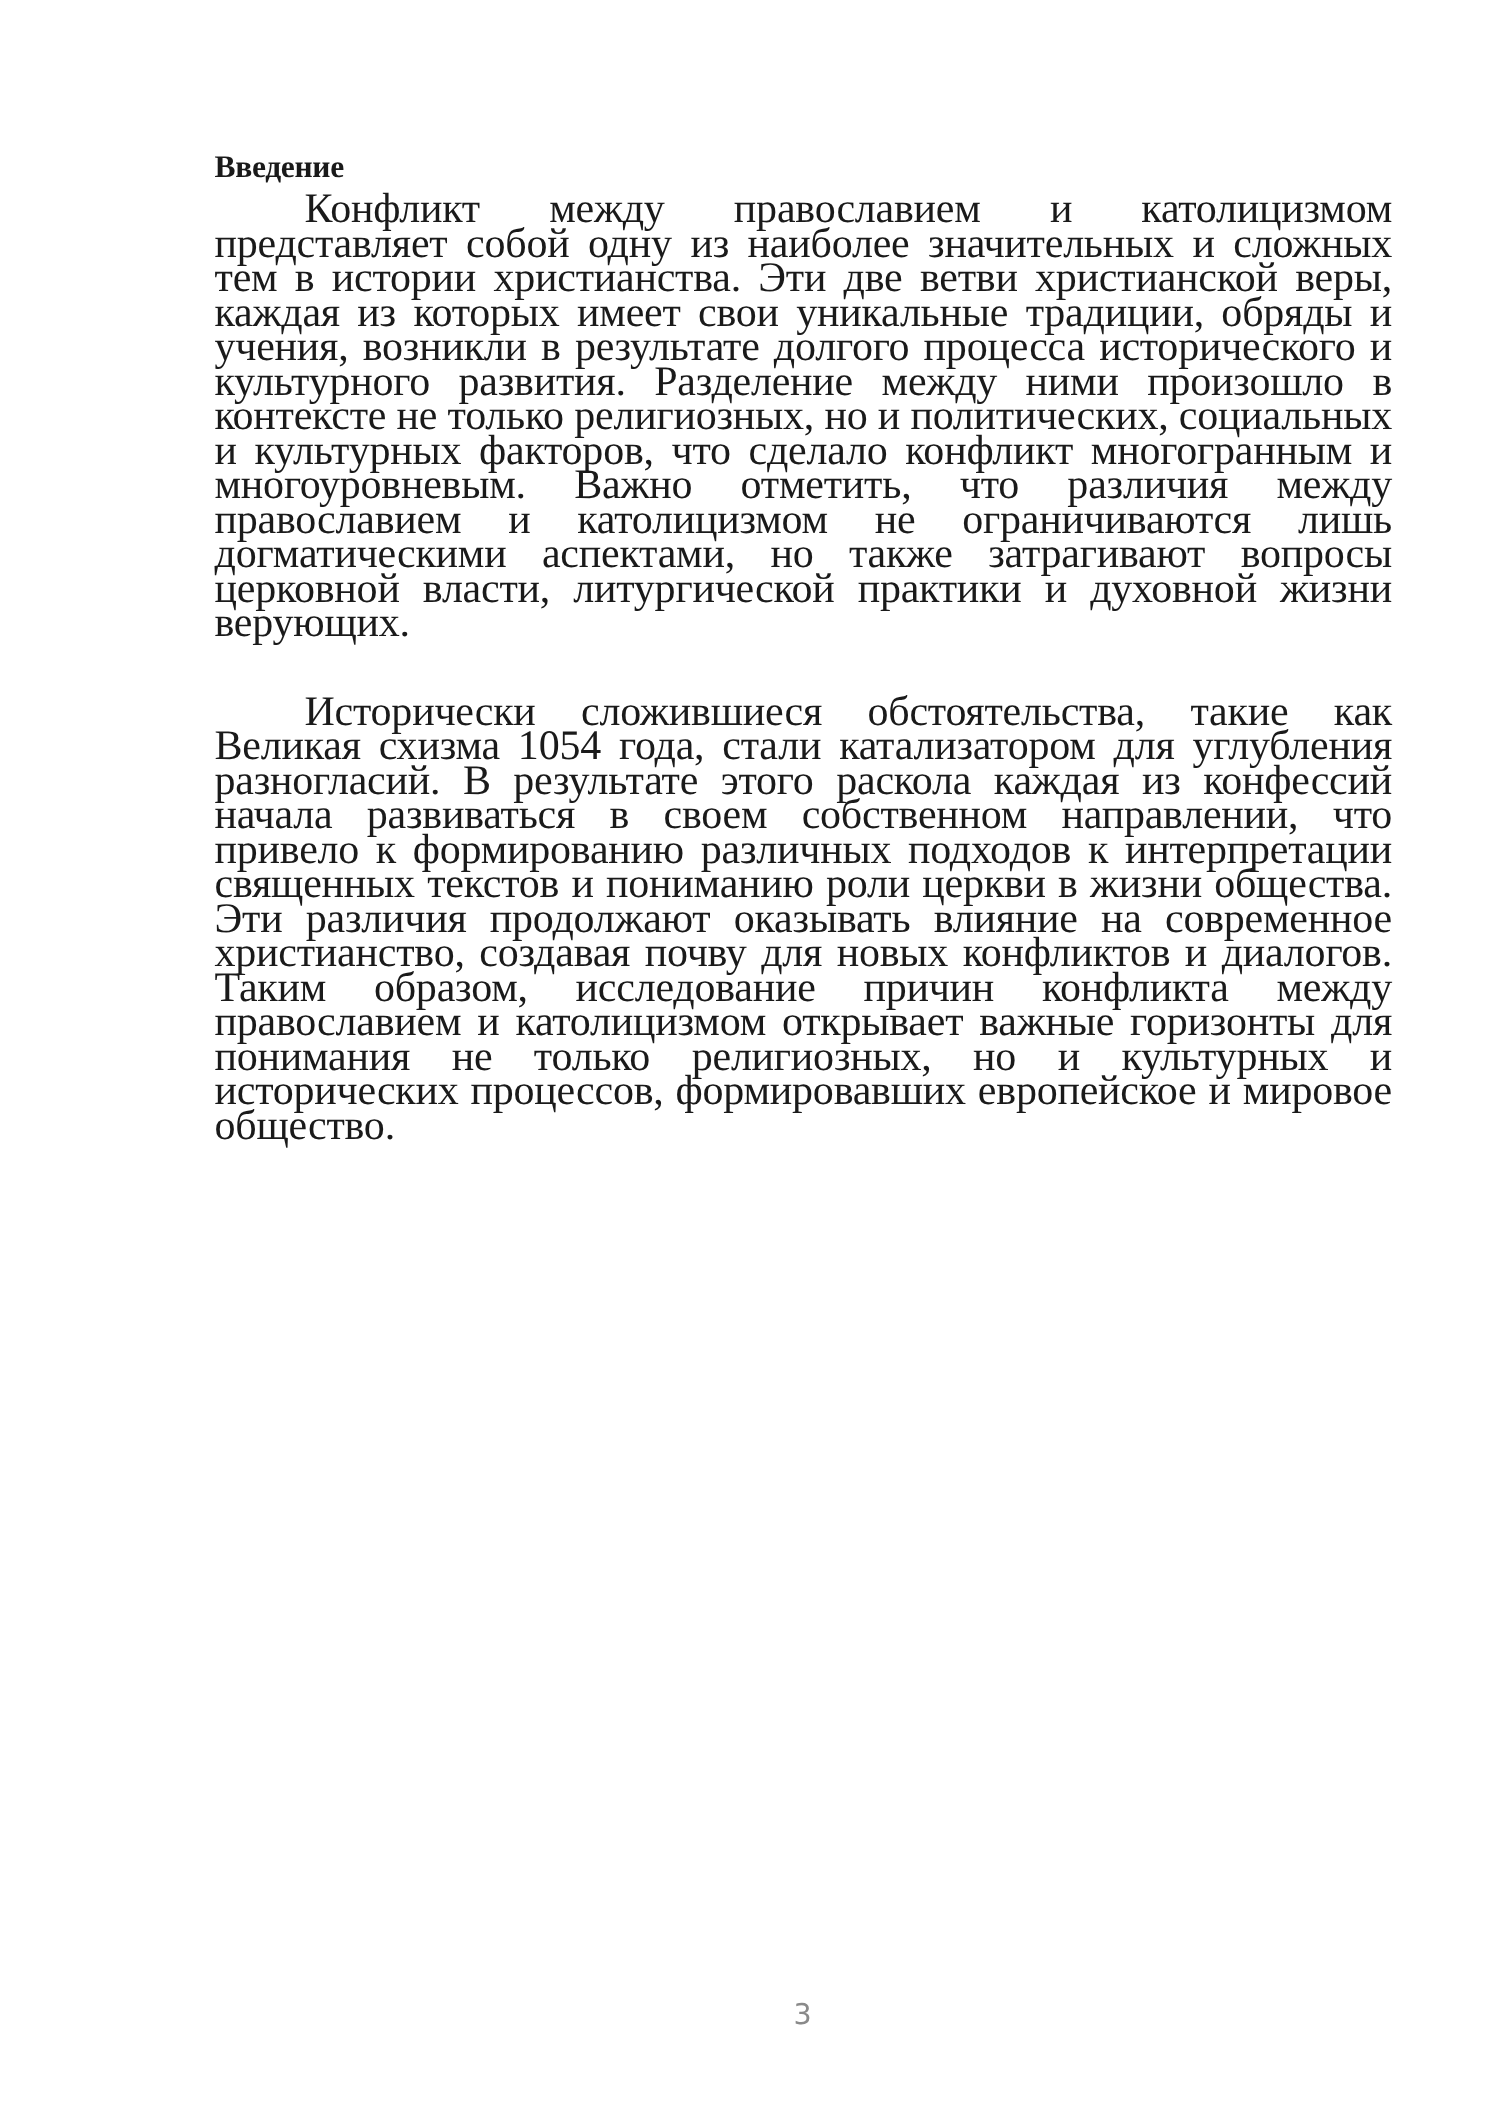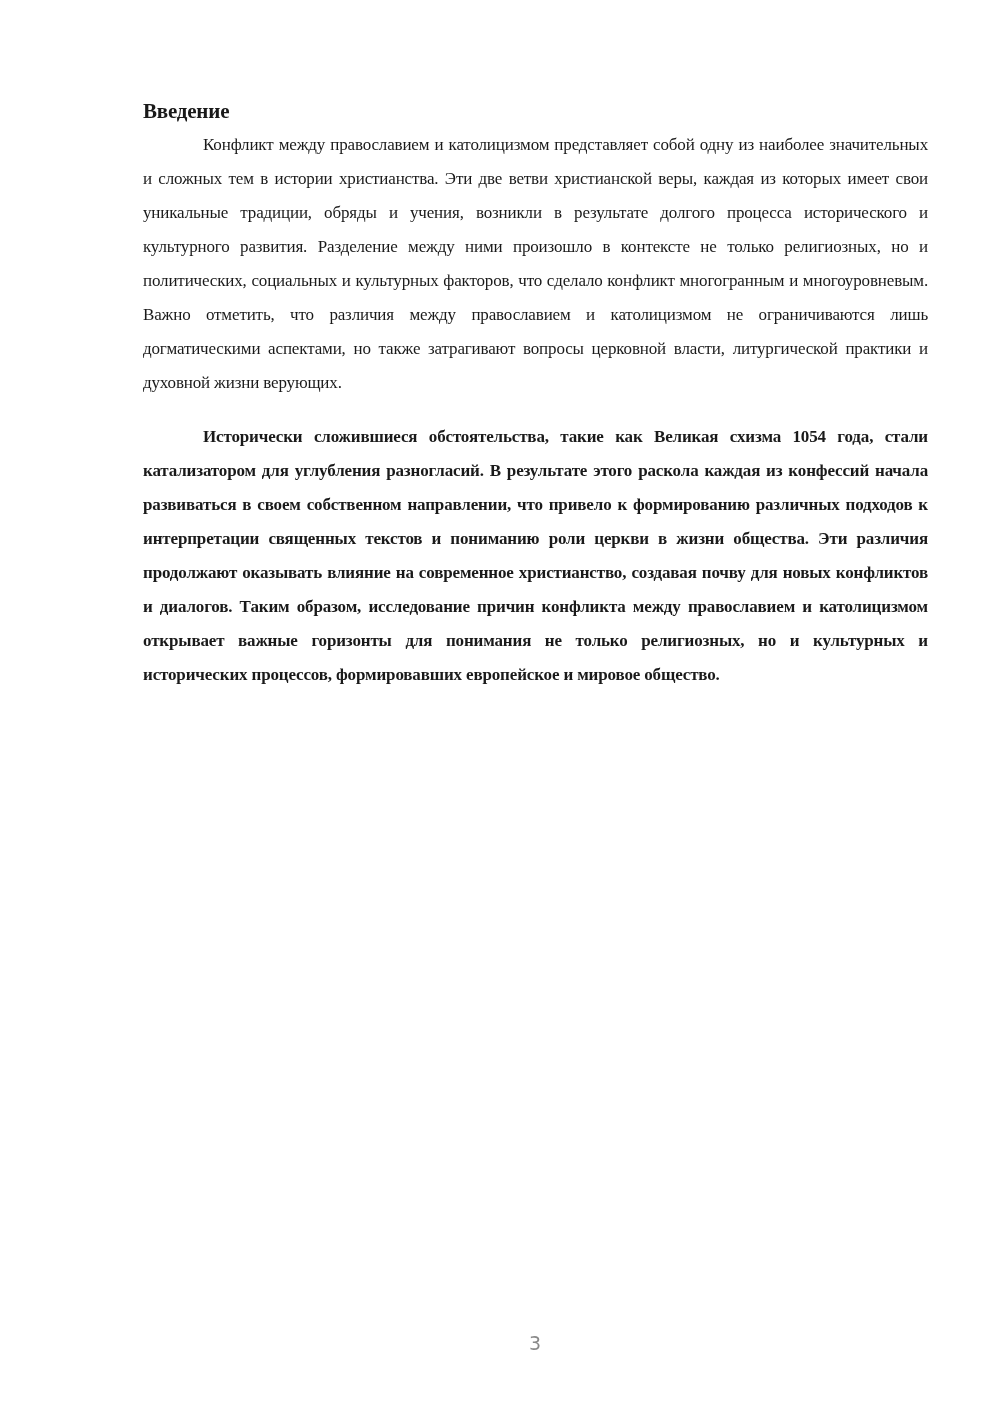--- a/index.html
+++ b/index.html
@@ -24,29 +24,29 @@
     .heading {
       text-align: left;
       font-weight: bold;
       font-size: 21px;
       line-height: 32px;
       margin: 0 0 0 0;
       padding-left: 0;
       letter-spacing: -0.2px;
     }
     .para {
-      font-size: 17px;
-      line-height: 34px;
+      font-size: 28px;
+      line-height: 23px;
       text-align: justify;
       text-indent: 60px;
       margin: 0;
       letter-spacing: -0.15px;
     }
     .para.p1 { margin-top: 1px; }
-    .para.p2 { margin-top: 20px; font-weight: bold; }
+    .para.p2 { margin-top: 36px; }
     .page-number {
       position: absolute;
       left: 0;
       width: 1070px;
       top: 1332px;
       text-align: center;
       font-family: "DejaVu Sans", sans-serif;
       font-size: 19px;
       color: #8a8a8a;
     }

